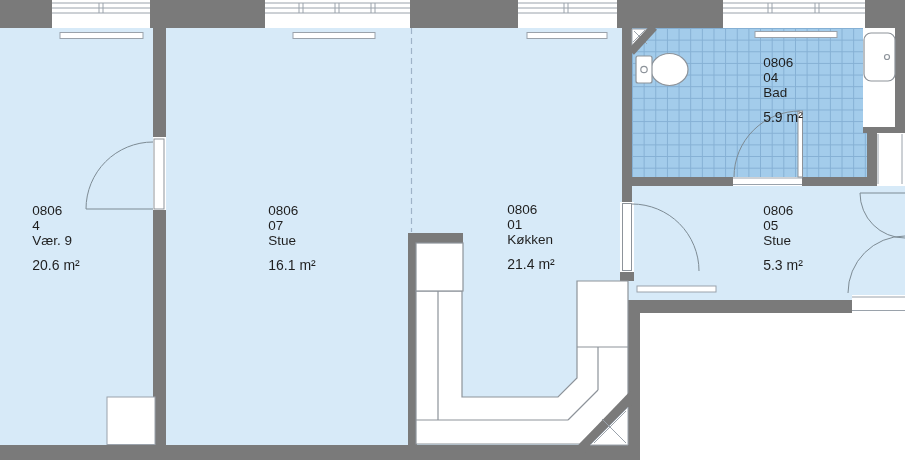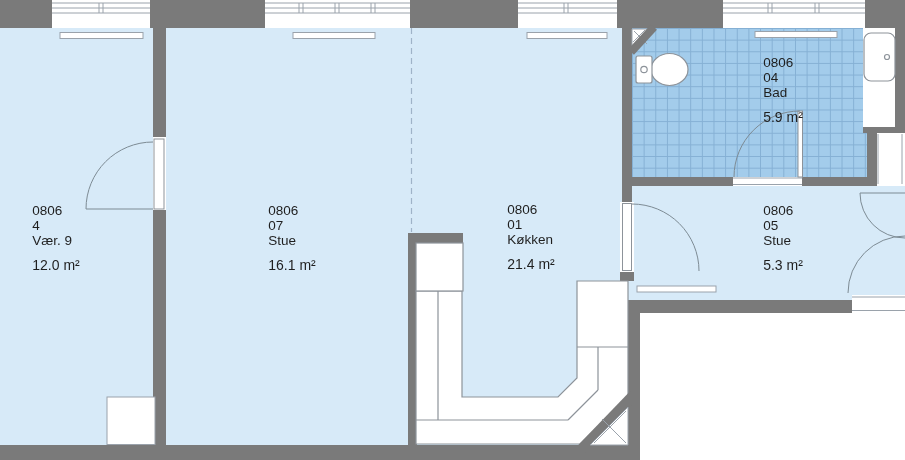--- a/index.html
+++ b/index.html
@@ -149,21 +149,21 @@
     <g>
       <rect x="852" y="295" width="53" height="18" fill="#ffffff" stroke="none"></rect>
       <path d="M852 297 H905 M852 310.5 H905" stroke="#9aa2ab" stroke-width="1" fill="none"></path>
     </g>
   </svg>
 
   <div class="room-label" style="left:56px;top:203px;">
     <span>0806</span>
     <span>4</span>
     <span>Vær. 9</span>
-    <span class="area">12.0 m²</span>
+    <span class="area">20.6 m²</span>
   </div>
   <div class="room-label" style="left:292px;top:203px;">
     <span>0806</span>
     <span>07</span>
     <span>Stue</span>
     <span class="area">16.1 m²</span>
   </div>
   <div class="room-label" style="left:531px;top:202px;">
     <span>0806</span>
     <span>01</span>

